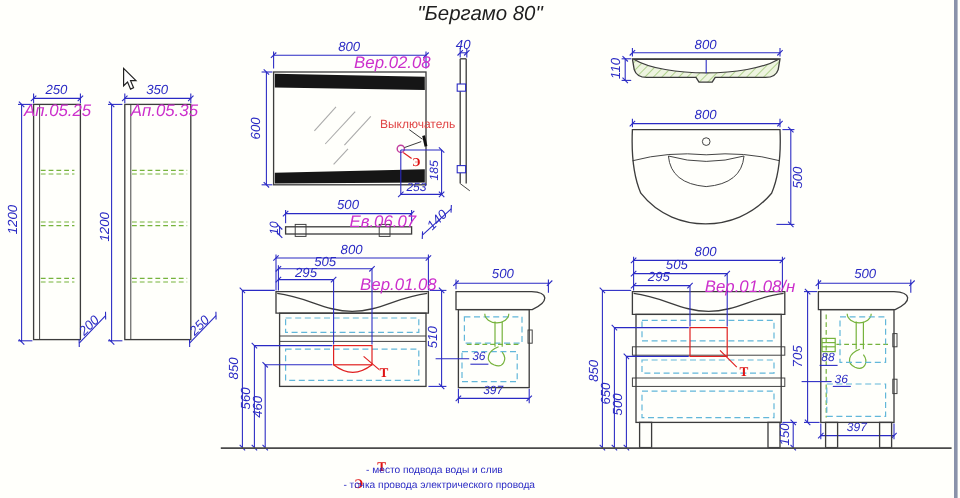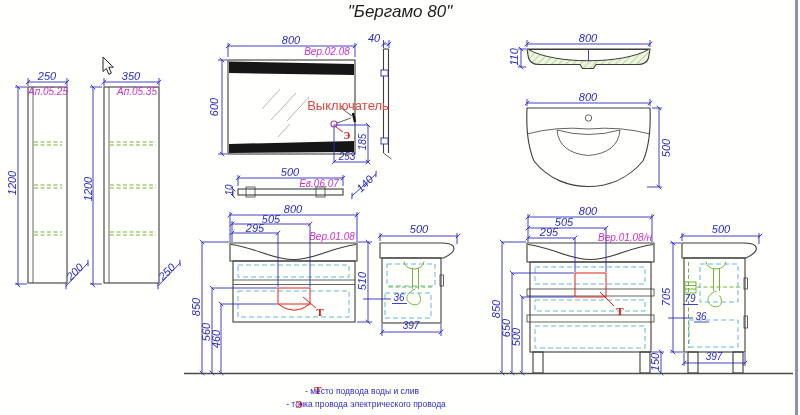--- a/index.html
+++ b/index.html
@@ -5,23 +5,23 @@
   html,body{margin:0;padding:0;background:#e8e8e8;}
   .stage{position:relative;width:800px;height:415px;background:#fffffb;overflow:hidden;
          font-family:"Liberation Sans",sans-serif;}
   .stage svg{position:absolute;left:0;top:0;}
   .lbl{position:absolute;transform:translate(-50%,-50%);white-space:nowrap;
        font-style:italic;line-height:1;}
   .dim{color:#2a2ac4;font-size:11px;}
   .sm{font-size:10px;}
   .rot{transform:translate(-50%,-50%) rotate(-90deg);}
   .diag{transform:translate(-50%,-50%) rotate(-45deg);}
-  .code{color:#cc2fcc;font-size:10px;}
+  .code{color:#cc2fcc;font-size:14px;}
   .title{font-size:17px;color:#1e1e1e;}
-  .swlbl{color:#e04545;font-size:13px;font-style:normal;padding-left:36px;}
+  .swlbl{color:#e04545;font-size:10px;font-style:normal;padding-left:36px;}
   .sym{color:#e01212;font-weight:bold;font-size:11px;font-style:normal;
        font-family:"Liberation Serif",serif;}
   .sym-sm{font-size:10px;}
   .leg{color:#2a2ac4;font-size:8.5px;font-style:normal;font-family:Liberation Sans, sans-serif;}
   
   .ol{stroke:#3c3c3c;fill:none;stroke-width:1.1;}
   .thin{stroke-width:0.8;}
   .dl{stroke:#2a2ac4;fill:none;stroke-width:0.9;}
   .dlm{marker-start:url(#tk);marker-end:url(#tk);}
   .cy{stroke:#62b7da;fill:none;stroke-width:1;stroke-dasharray:5 3;}
@@ -283,21 +283,21 @@
 <span class="lbl dim diag" style="left:75px;top:272px">200</span>
 
 <span class="lbl dim" style="left:131px;top:76px">350</span>
 <span class="lbl code" style="left:137px;top:92px">Ап.05.35</span>
 <span class="lbl dim rot" style="left:88px;top:189px">1200</span>
 <span class="lbl dim diag" style="left:167px;top:272px">250</span>
 
 <span class="lbl dim" style="left:291px;top:40px">800</span>
 <span class="lbl code" style="left:327px;top:52px">Вер.02.08</span>
 <span class="lbl dim rot" style="left:214px;top:107px">600</span>
-<span class="lbl dim" style="left:374px;top:38px">40</span>
+<span class="lbl dim" style="left:386px;top:38px">40</span>
 <span class="lbl swlbl" style="left:330px;top:105px">Выключатель</span>
 <span class="lbl sym sym-sm" style="left:347px;top:136px">Э</span>
 <span class="lbl dim sm rot" style="left:363px;top:142px">185</span>
 <span class="lbl dim sm" style="left:347px;top:157px">253</span>
 
 <span class="lbl dim" style="left:290px;top:172px">500</span>
 <span class="lbl code" style="left:319px;top:184px">Ев.06.07</span>
 <span class="lbl dim sm rot" style="left:230px;top:190px">10</span>
 <span class="lbl dim diag" style="left:365px;top:184px">140</span>
 
@@ -325,21 +325,21 @@
 <span class="lbl dim" style="left:549px;top:232px">295</span>
 <span class="lbl code" style="left:625px;top:238px">Вер.01.08/н</span>
 <span class="lbl dim rot" style="left:496px;top:309px">850</span>
 <span class="lbl dim rot" style="left:506px;top:328px">650</span>
 <span class="lbl dim rot" style="left:516px;top:337px">500</span>
 <span class="lbl dim rot" style="left:655px;top:362px">150</span>
 <span class="lbl sym" style="left:620px;top:311px">Т</span>
 
 <span class="lbl dim" style="left:721px;top:229px">500</span>
 <span class="lbl dim rot" style="left:666px;top:297px">705</span>
-<span class="lbl dim sm" style="left:690px;top:299px">79</span>
+<span class="lbl dim sm" style="left:690px;top:299px">88</span>
 <span class="lbl dim sm" style="left:701px;top:317px">36</span>
 <span class="lbl dim sm" style="left:714px;top:357px">397</span>
 
 <span class="lbl sym" style="left:318px;top:390px">Т</span>
 <span class="lbl leg" style="left:362px;top:391px">- место подвода воды и слив</span>
 <span class="lbl sym" style="left:299px;top:404px">Э</span>
 <span class="lbl leg" style="left:366px;top:404px">- точка провода электрического провода</span>
 
 </div>
 

